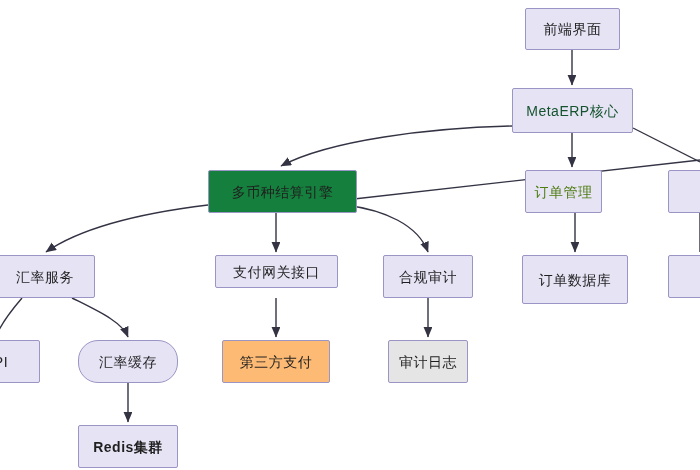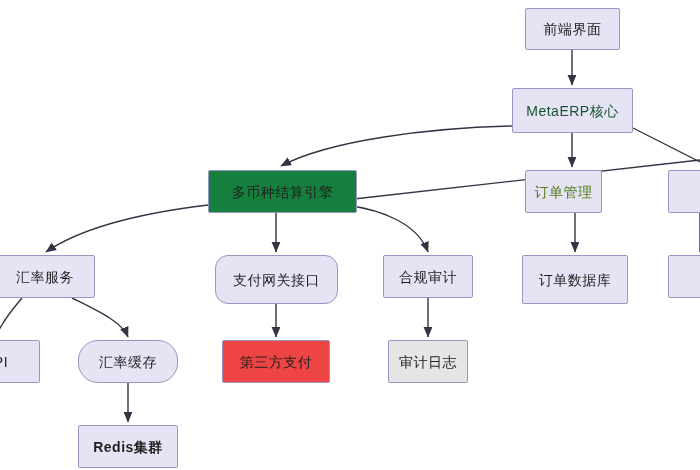--- a/index.html
+++ b/index.html
@@ -87,37 +87,37 @@
       <div class="node" style="left: 208px; top: 170px; width: 149px; height: 43px; background: #15803d; border-color: rgb(154, 149, 196); color: rgb(31, 31, 31);">
         <span class="node-label">多币种结算引擎</span>
       </div>
       <div class="node" style="left: 525px; top: 170px; width: 77px; height: 43px; background: rgb(230, 227, 245); border-color: rgb(154, 149, 196); color: #4d7c0f;">
         <span class="node-label">订单管理</span>
       </div>
       <div class="node" style="left: 668px; top: 170px; width: 95px; height: 43px; background: rgb(230, 227, 245); border-color: rgb(154, 149, 196); color: rgb(31, 31, 31);"></div>
       <div class="node" style="left: -5px; top: 255px; width: 100px; height: 43px; background: rgb(230, 227, 245); border-color: rgb(154, 149, 196); color: rgb(31, 31, 31);">
         <span class="node-label">汇率服务</span>
       </div>
-      <div class="node" style="left: 215px; top: 255px; width: 123px; height: 49px; background: rgb(230, 227, 245); border-color: rgb(154, 149, 196); color: rgb(31, 31, 31); border-radius: 13px;">
+      <div class="node" style="left: 215px; top: 255px; width: 123px; height: 33px; background: rgb(230, 227, 245); border-color: rgb(154, 149, 196); color: rgb(31, 31, 31);">
         <span class="node-label">支付网关接口</span>
       </div>
       <div class="node" style="left: 383px; top: 255px; width: 90px; height: 43px; background: rgb(230, 227, 245); border-color: rgb(154, 149, 196); color: rgb(31, 31, 31); align-items: center;">
         <span class="node-label">合规审计</span>
       </div>
       <div class="node" style="left: 522px; top: 255px; width: 106px; height: 49px; background: rgb(230, 227, 245); border-color: rgb(154, 149, 196); color: rgb(31, 31, 31);">
         <span class="node-label">订单数据库</span>
       </div>
       <div class="node" style="left: 668px; top: 255px; width: 95px; height: 43px; background: rgb(230, 227, 245); border-color: rgb(154, 149, 196); color: rgb(31, 31, 31);"></div>
       <div class="node" style="left: -48px; top: 340px; width: 88px; height: 43px; background: rgb(230, 227, 245); border-color: rgb(154, 149, 196); color: rgb(31, 31, 31);">
         <span class="node-label">API</span>
       </div>
       <div class="node" style="left: 78px; top: 340px; width: 100px; height: 43px; background: rgb(230, 227, 245); border-color: rgb(154, 149, 196); color: rgb(31, 31, 31); border-radius: 20px;">
         <span class="node-label">汇率缓存</span>
       </div>
-      <div class="node" style="left: 222px; top: 340px; width: 108px; height: 43px; background: #ef4444; border-color: rgb(154, 149, 196); color: rgb(31, 31, 31);">
+      <div class="node" style="left: 222px; top: 340px; width: 108px; height: 43px; background: #fdba74; border-color: rgb(154, 149, 196); color: rgb(31, 31, 31);">
         <span class="node-label">第三方支付</span>
       </div>
       <div class="node" style="left: 388px; top: 340px; width: 80px; height: 43px; background: #e5e5e5; border-color: rgb(154, 149, 196); color: rgb(31, 31, 31);">
         <span class="node-label">审计日志</span>
       </div>
       <div class="node" style="left: 78px; top: 425px; width: 100px; height: 43px; background: rgb(230, 227, 245); border-color: rgb(154, 149, 196); color: rgb(31, 31, 31); font-weight: bold;">
         <span class="node-label">Redis集群</span>
       </div>
     </div>
 

